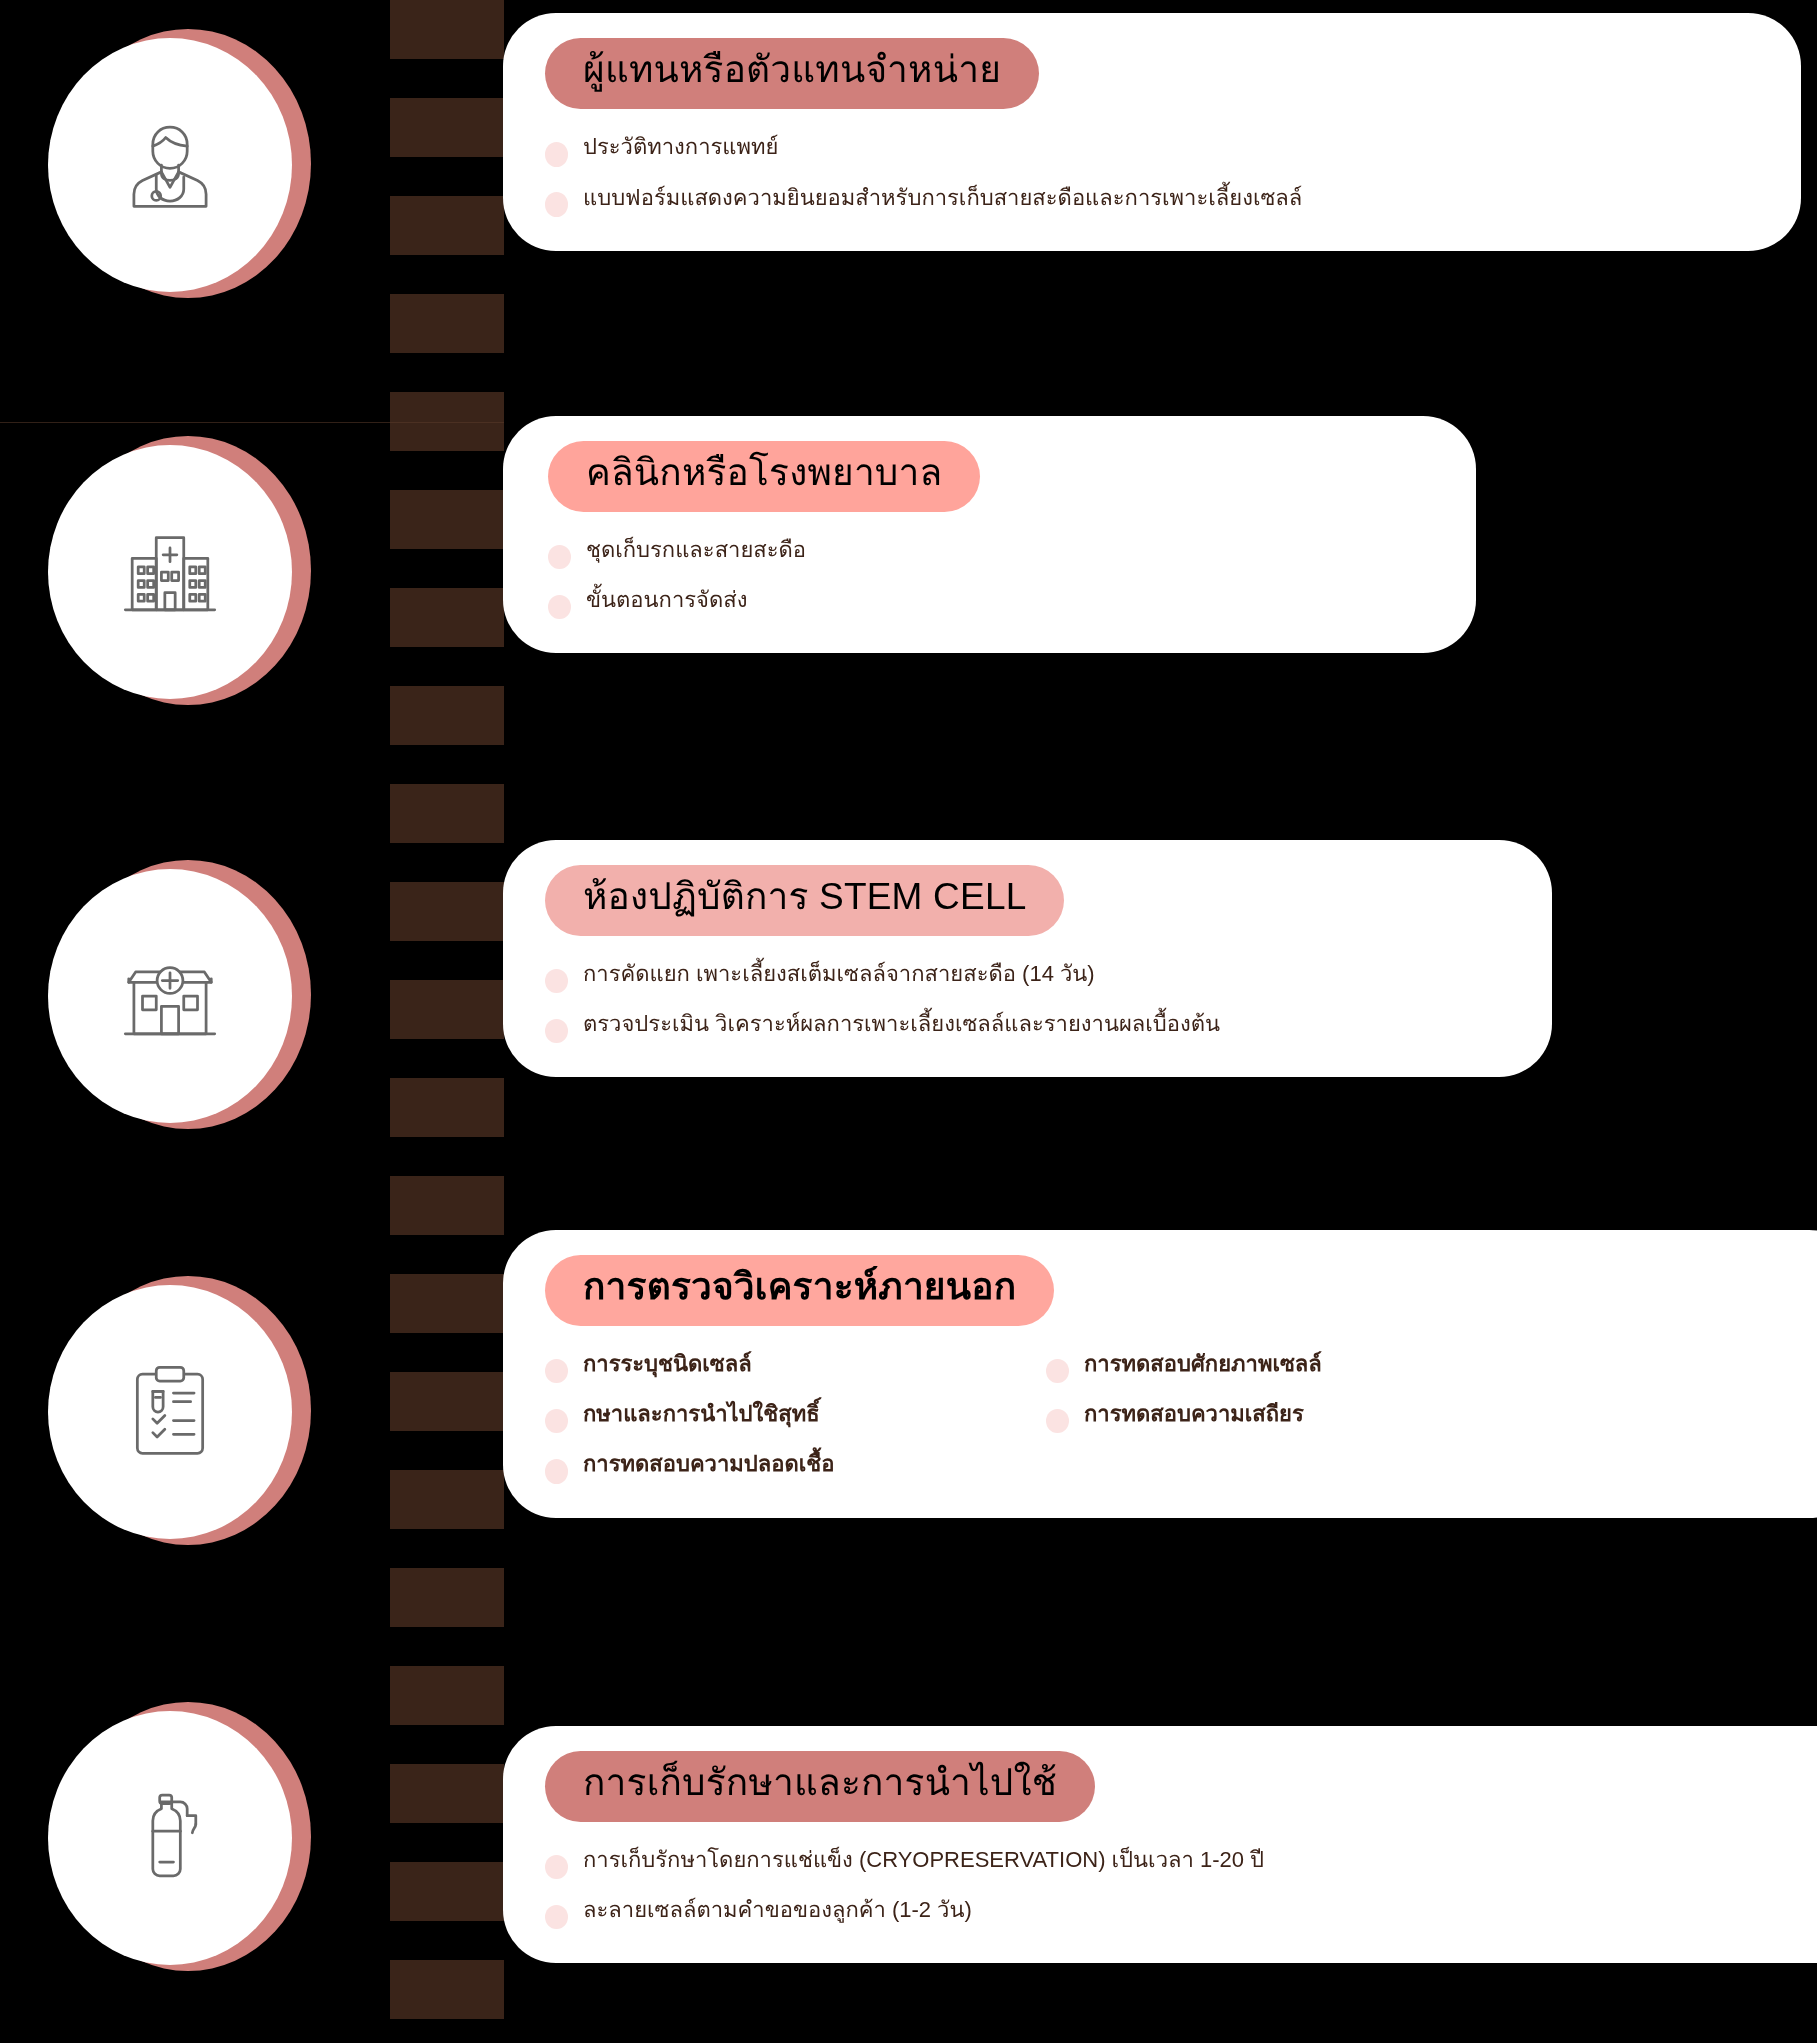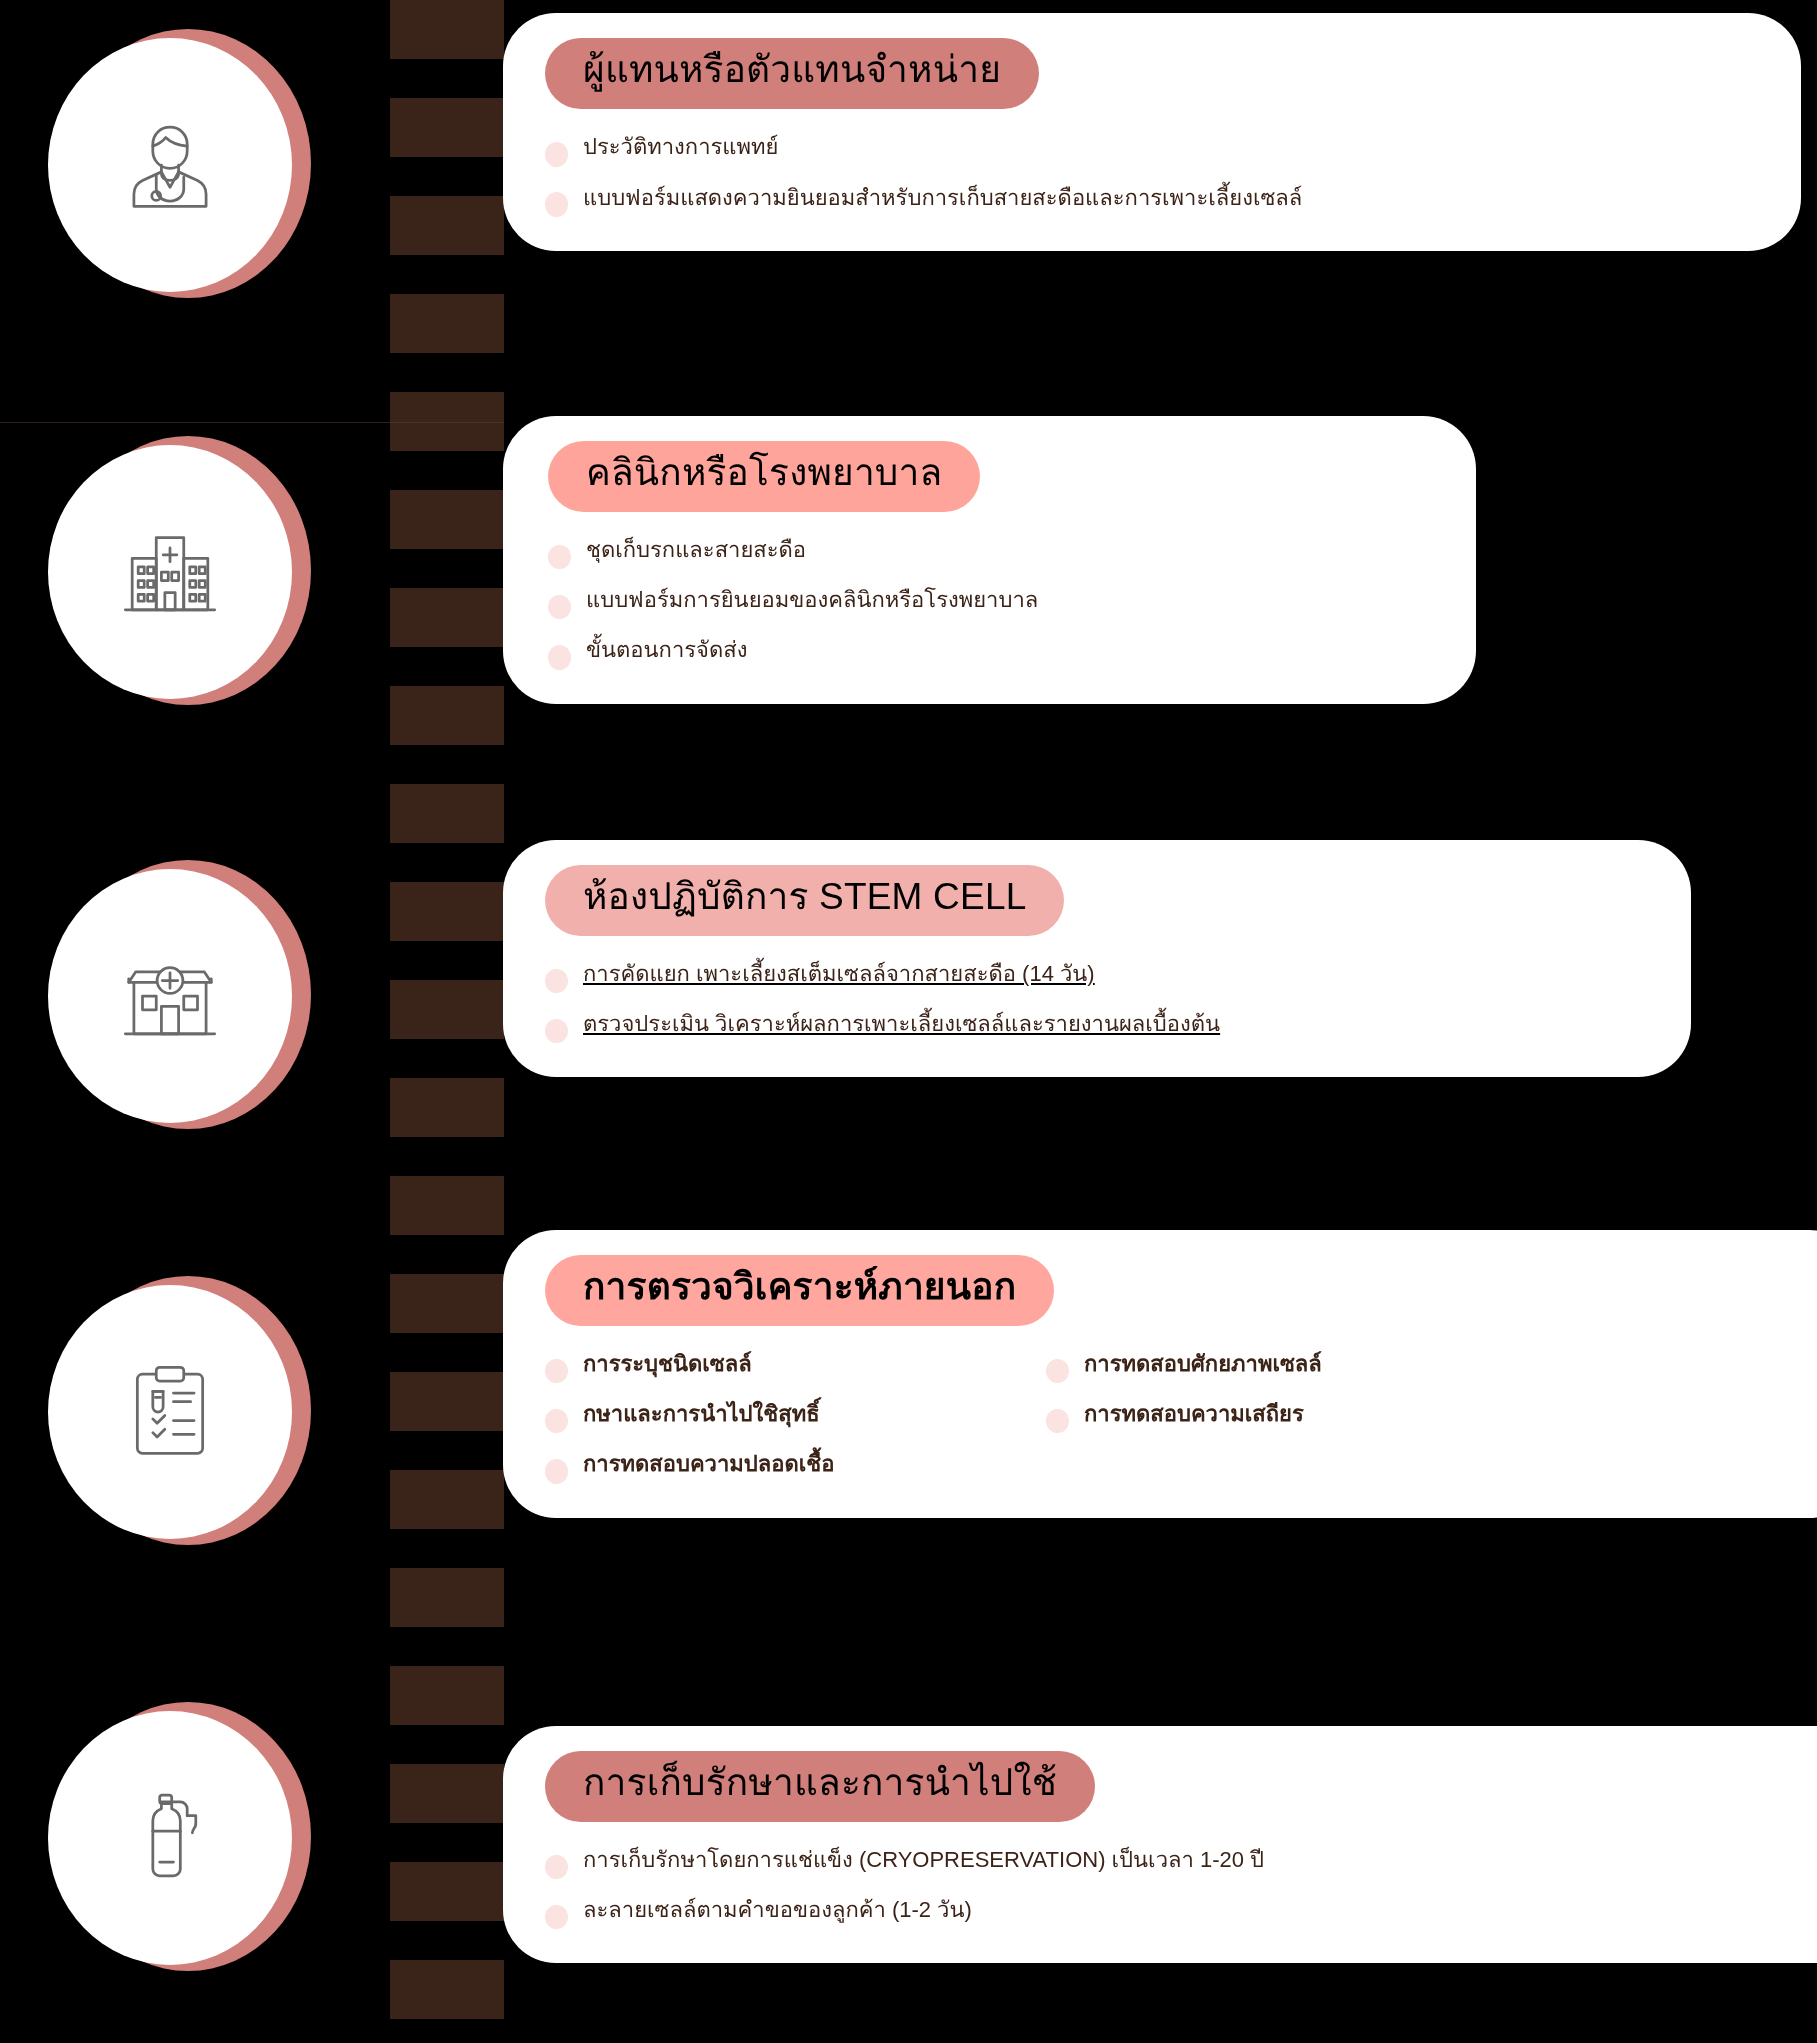--- a/index.html
+++ b/index.html
@@ -185,24 +185,20 @@
   <div class="card" style="left:503px; top:416px; width:973px;padding-left:45px;">
     <div class="badge" style="background:#ffa49b;">คลินิกหรือโรงพยาบาล</div>
     <div class="bullets">
       <ul class="blist">
         <li class="bitem">
           <span class="dot"></span>
           <span>ชุดเก็บรกและสายสะดือ</span>
         </li>
         <li class="bitem">
           <span class="dot"></span>
-          <span>แบบฟอร์มการยินยอมของคลินิกหรือโรงพยาบาล</span>
-        </li>
-        <li class="bitem">
-          <span class="dot"></span>
           <span>ขั้นตอนการจัดส่ง</span>
         </li>
       </ul>
     </div>
   </div>
 
   <div class="icon-slot" style="left:21px; top:852px;">
     <div class="icon-shadow"></div>
     <div class="icon-disc">
       <svg viewBox="0 0 64 64" fill="none" stroke="#6a6a6a" stroke-width="1.6" stroke-linecap="round" stroke-linejoin="round">
@@ -212,21 +208,21 @@
         <circle cx="32" cy="23" r="7.5" fill="#ffffff"></circle>
         <path d="M32 18.5v9M27.5 23h9"></path>
         <rect x="16" y="32" width="8" height="8"></rect>
         <rect x="40" y="32" width="8" height="8"></rect>
         <rect x="27" y="38" width="10" height="16"></rect>
         <path d="M8 24v-2M56 24v-2"></path>
       </svg>
     </div>
   </div>
 
-  <div class="card" style="left:503px; top:840px; width:1188px;text-decoration:underline;">
+  <div class="card" style="left:503px; top:840px; width:1049px;">
     <div class="badge" style="background:#f2b0ac;">ห้องปฏิบัติการ STEM CELL</div>
     <div class="bullets">
       <ul class="blist">
         <li class="bitem">
           <span class="dot"></span>
           <span>การคัดแยก เพาะเลี้ยงสเต็มเซลล์จากสายสะดือ (14 วัน)</span>
         </li>
         <li class="bitem">
           <span class="dot"></span>
           <span>ตรวจประเมิน วิเคราะห์ผลการเพาะเลี้ยงเซลล์และรายงานผลเบื้องต้น</span>

